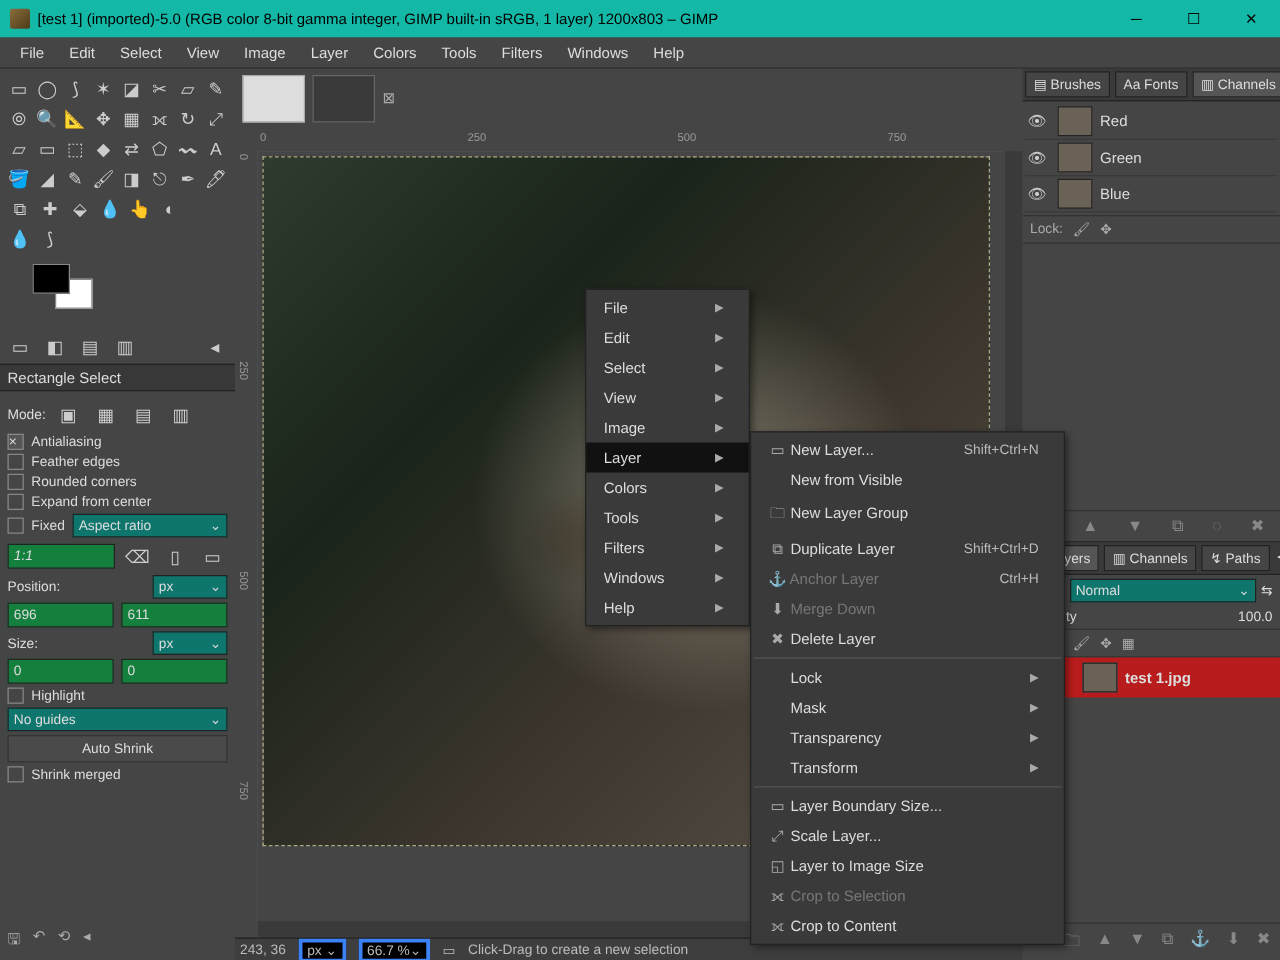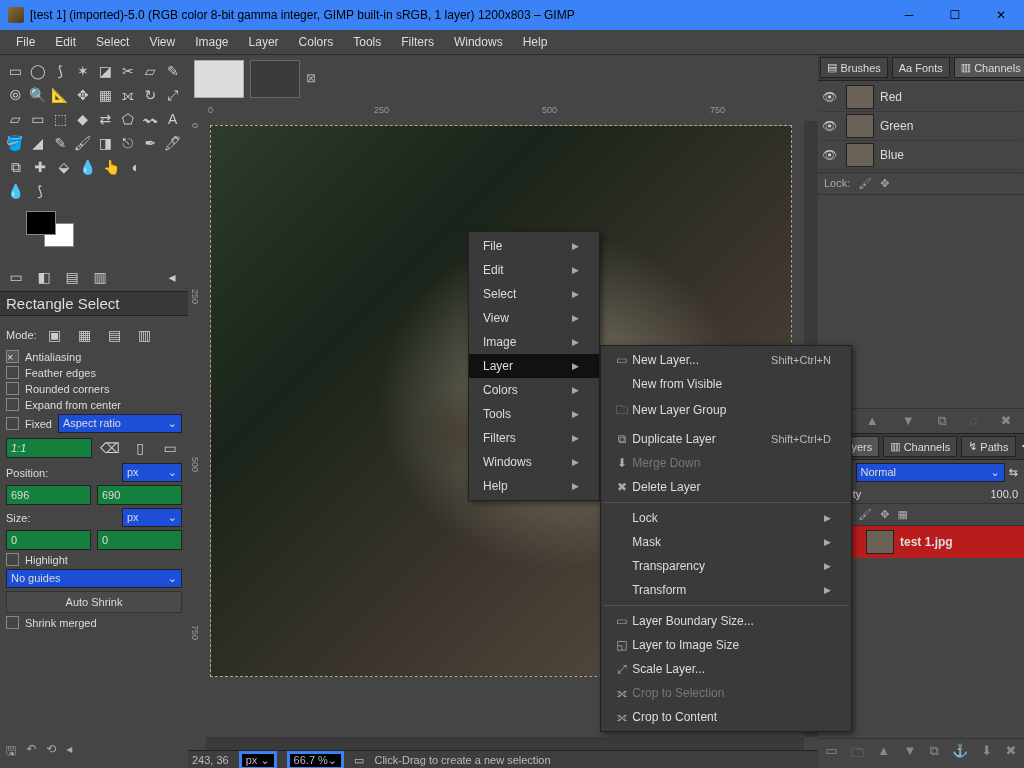--- a/index.html
+++ b/index.html
@@ -1,35 +1,35 @@
 <!DOCTYPE html>
 <html><head>
 <meta charset="utf-8">
 <style>
 html,body{margin:0;padding:0;width:1024px;height:768px;background:#454545;font-family:"Segoe UI",Tahoma,sans-serif;font-size:12px;color:#ddd;overflow:hidden}
-.titlebar{background:#3b82f6;color:#000;height:30px;display:flex;align-items:center;padding:0 0 0 8px}
+.titlebar{background:#14b8a6;color:#000;height:30px;display:flex;align-items:center;padding:0 0 0 8px}
 .titlebar .icon{width:16px;height:16px;margin-right:6px;background:linear-gradient(135deg,#8a6d3b,#4d3b1a);border-radius:2px}
 .titlebar .title{flex:1;font-size:12px}
 .titlebar .winbtn{width:46px;height:30px;display:flex;align-items:center;justify-content:center;color:#000;font-family:Arial}
 .menubar{background:#454545;height:24px;display:flex;align-items:center;padding:0 6px;border-bottom:1px solid #2a2a2a}
 .menubar span{padding:2px 10px;color:#ddd}
 .body{display:flex;height:714px}
 .left{width:188px;background:#454545;display:flex;flex-direction:column}
 .toolbox{padding:4px 4px 0 4px}
 .toolbox .row{display:flex}
 .tool{width:22px;height:22px;margin:1px;display:flex;align-items:center;justify-content:center;color:#ccc;font-size:14px}
 .fgbk{position:relative;height:48px;margin:8px 0 4px 26px}
 .fgbk .fg{position:absolute;top:0;left:0;width:28px;height:22px;background:#000;border:1px solid #888}
 .fgbk .bk{position:absolute;top:12px;left:18px;width:28px;height:22px;background:#fff;border:1px solid #888}
-.opt-head{background:#383838;padding:3px 6px;font-size:15px;border-top:1px solid #222;border-bottom:1px solid #222}
+.opt-head{background:#383838;padding:3px 6px;font-size:12px;border-top:1px solid #222;border-bottom:1px solid #222}
 .opt-hdr-icons{display:flex;gap:4px;padding:2px 4px}
 .opt-body{padding:4px 6px;font-size:11px}
 .opt-body .orow{display:flex;align-items:center;gap:6px;margin:3px 0}
 .chk{width:11px;height:11px;border:1px solid #888;display:inline-block}
-.sel{background:#1d4ed8;border:1px solid #222;padding:2px 4px;flex:1;display:flex;justify-content:space-between;align-items:flex-start}
+.sel{background:#0f766e;border:1px solid #222;padding:2px 4px;flex:1;display:flex;justify-content:space-between;align-items:center}
 .num{background:#15803d;border:1px solid #222;padding:3px 4px;flex:1}
 .btn{background:#4a4a4a;border:1px solid #333;padding:4px;text-align:center;margin:3px 0}
 .bottom-icons{display:flex;gap:10px;padding:6px;justify-content:flex-start;color:#aaa;margin-top:auto}
 .center{flex:1;display:flex;flex-direction:column;background:#454545;position:relative}
 .doctabs{height:40px;display:flex;align-items:center;padding:4px 6px;gap:6px}
 .doctab{width:48px;height:36px;background:#3a3a3a;border:1px solid #666;position:relative}
 .doctab.active{border:1px solid #aaa;background:#ddd}
 .canvasarea{flex:1;background:#454545;position:relative;overflow:hidden}
 .rulerH{position:absolute;top:0;left:18px;right:14px;height:18px;background:#454545;border-bottom:1px solid #666;font-size:9px;color:#999}
 .rulerH span{position:absolute;top:2px}
@@ -200,21 +200,21 @@
       <div class="orow">
           <span>Position:</span>
           <span style="flex:1"></span>
         <div class="sel" style="flex:0 0 50px">
             <span>px</span>
             <span>⌄</span>
           </div>
       </div>
       <div class="orow">
           <div class="num">696</div>
-          <div class="num">690</div>
+          <div class="num">611</div>
         </div>
       <div class="orow">
           <span>Size:</span>
           <span style="flex:1"></span>
         <div class="sel" style="flex:0 0 50px">
             <span>px</span>
             <span>⌄</span>
           </div>
       </div>
       <div class="orow">
@@ -335,20 +335,24 @@
           <span><span class="sicon"></span> <span>New from Visible</span></span>
         </div>
       <div class="mi">
           <span><span class="sicon">🗀</span> <span>New Layer Group</span></span>
         </div>
       <div class="mi">
           <span><span class="sicon">⧉</span> <span>Duplicate Layer</span></span>
           <span class="kb">Shift+Ctrl+D</span>
         </div>
       <div class="mi dis">
+          <span><span class="sicon">⚓</span> <span>Anchor Layer</span></span>
+          <span class="kb">Ctrl+H</span>
+        </div>
+      <div class="mi dis">
           <span><span class="sicon">⬇</span> <span>Merge Down</span></span>
         </div>
       <div class="mi">
           <span><span class="sicon">✖</span> <span>Delete Layer</span></span>
         </div>
       <div class="sep"></div>
       <div class="mi">
           <span><span class="sicon"></span> <span>Lock</span></span>
           <span class="arrow">▶</span>
         </div>
@@ -362,24 +366,24 @@
         </div>
       <div class="mi">
           <span><span class="sicon"></span> <span>Transform</span></span>
           <span class="arrow">▶</span>
         </div>
       <div class="sep"></div>
       <div class="mi">
           <span><span class="sicon">▭</span> <span>Layer Boundary Size...</span></span>
         </div>
       <div class="mi">
+          <span><span class="sicon">⤢</span> <span>Scale Layer...</span></span>
+        </div>
+      <div class="mi">
           <span><span class="sicon">◱</span> <span>Layer to Image Size</span></span>
-        </div>
-      <div class="mi">
-          <span><span class="sicon">⤢</span> <span>Scale Layer...</span></span>
         </div>
       <div class="mi dis">
           <span><span class="sicon">⟗</span> <span>Crop to Selection</span></span>
         </div>
       <div class="mi">
           <span><span class="sicon">⟗</span> <span>Crop to Content</span></span>
         </div>
     </div>
   </div>
 

